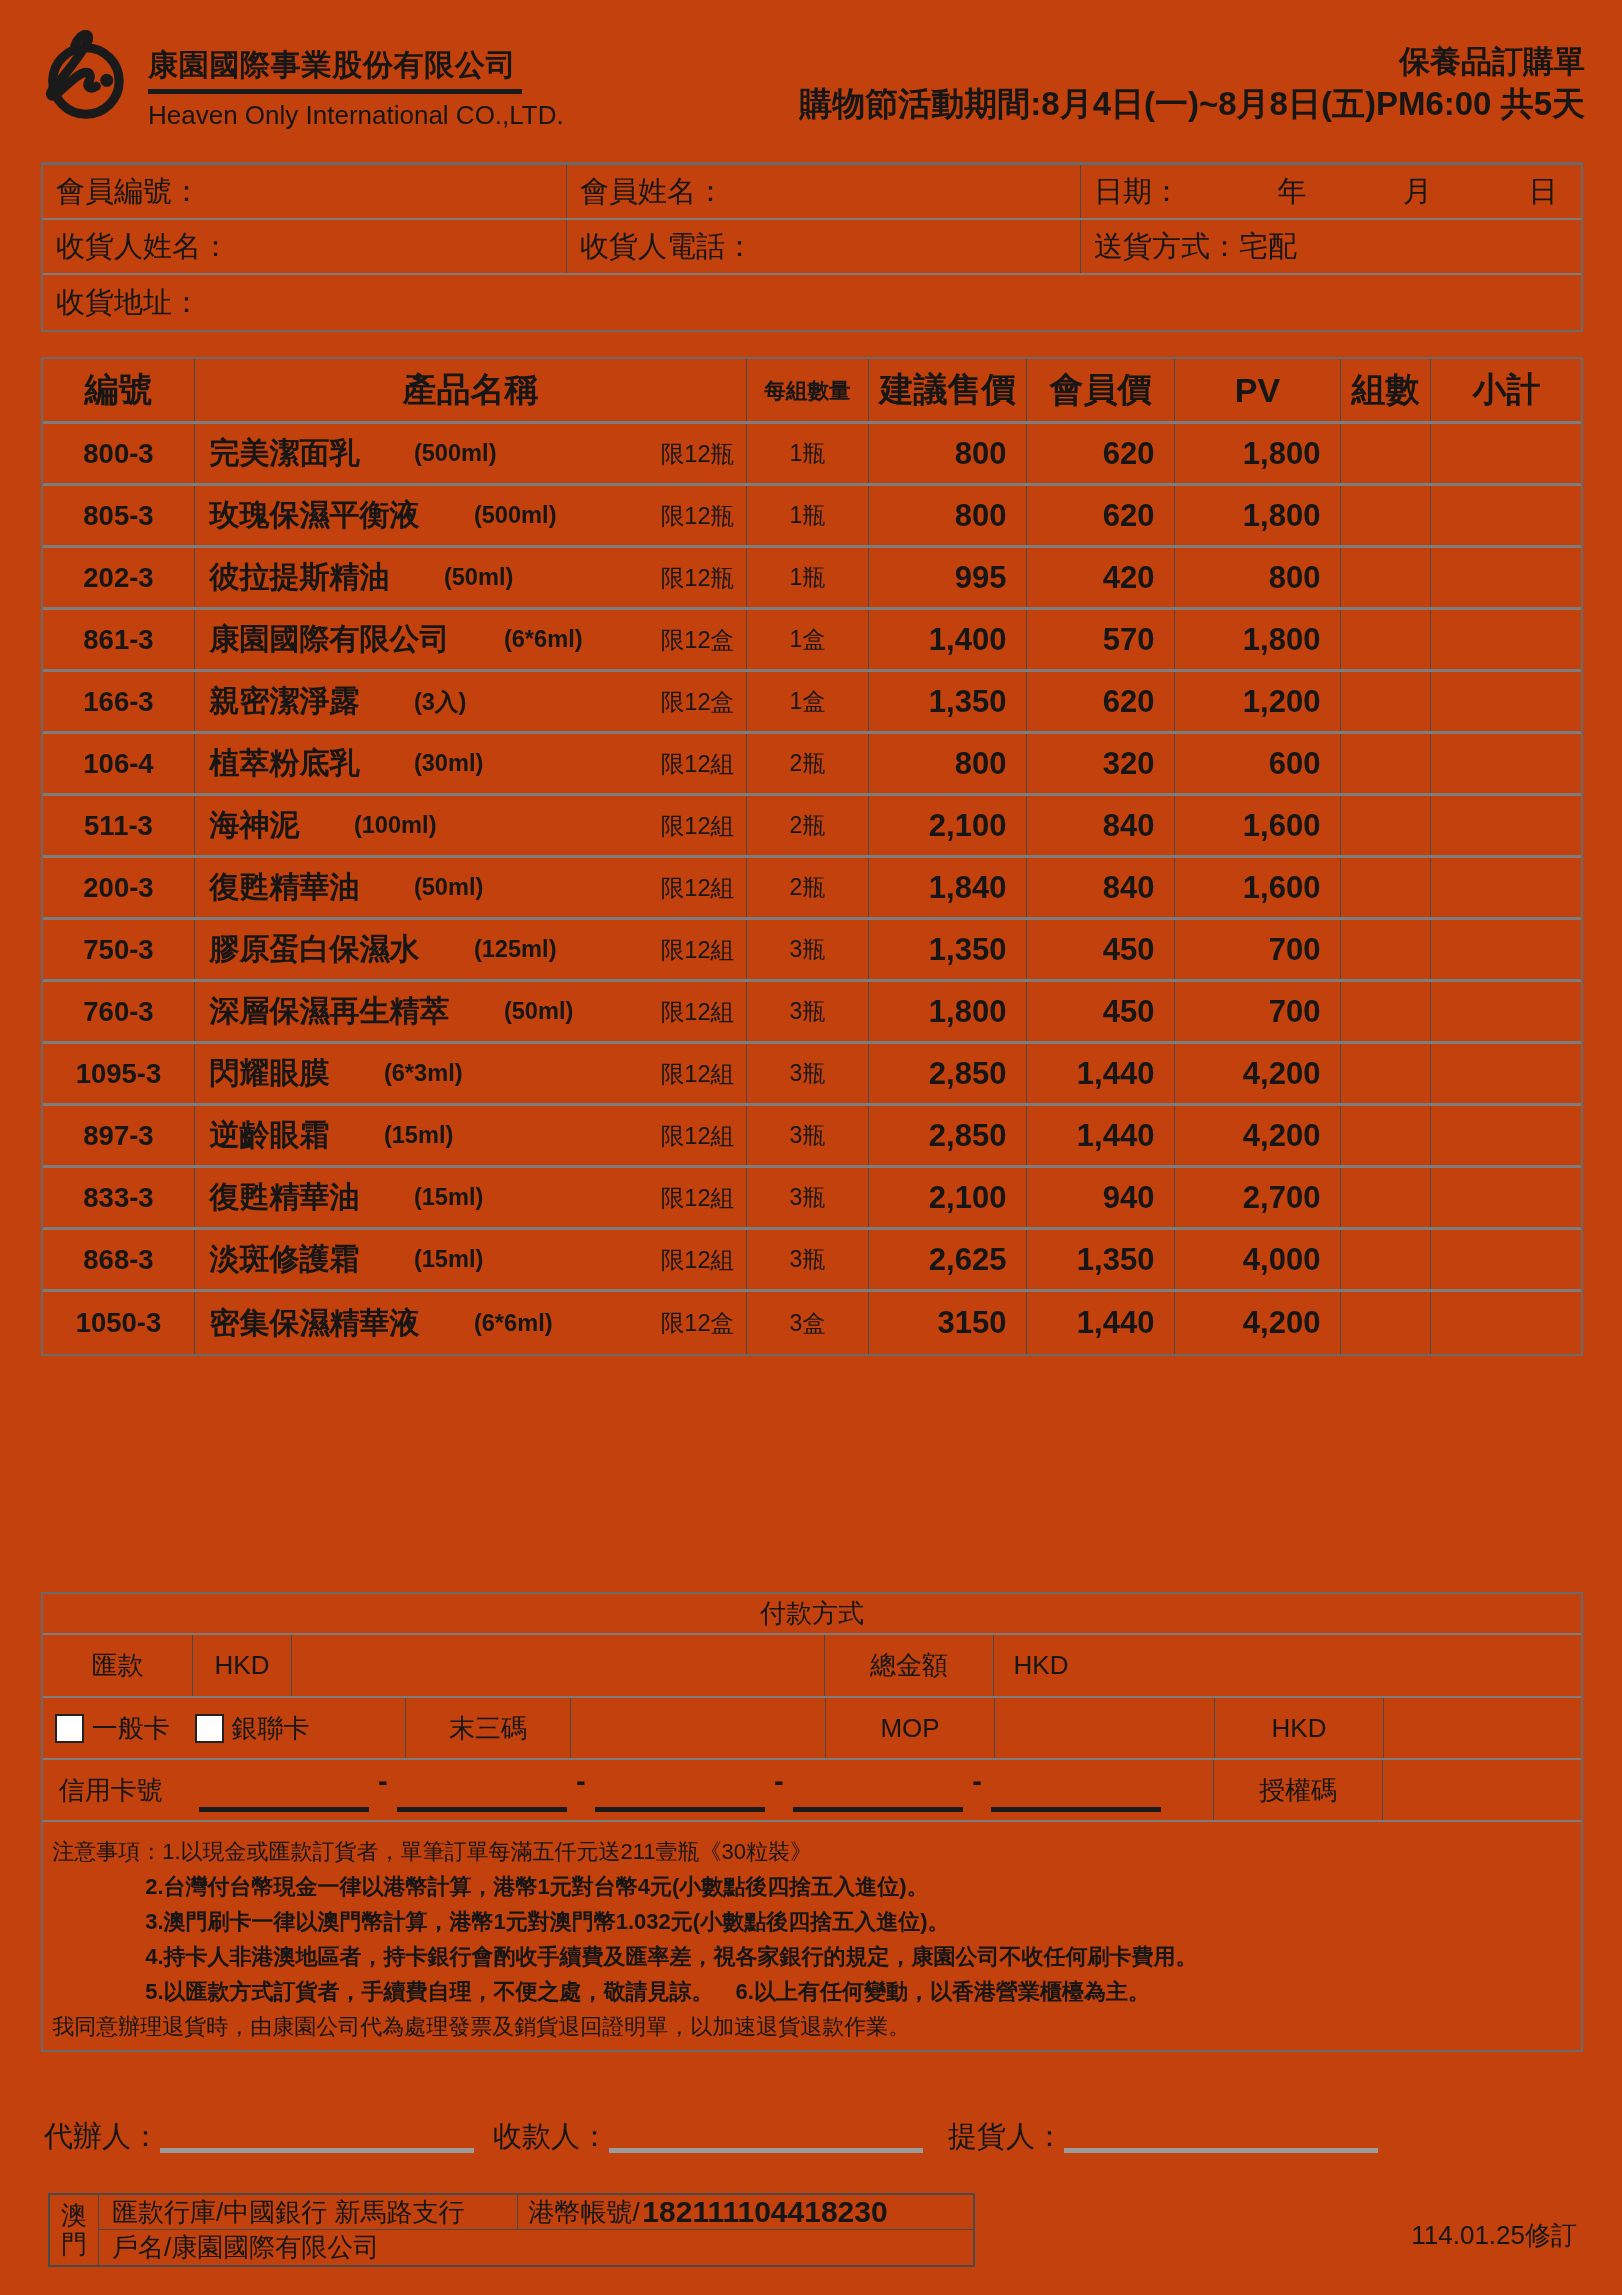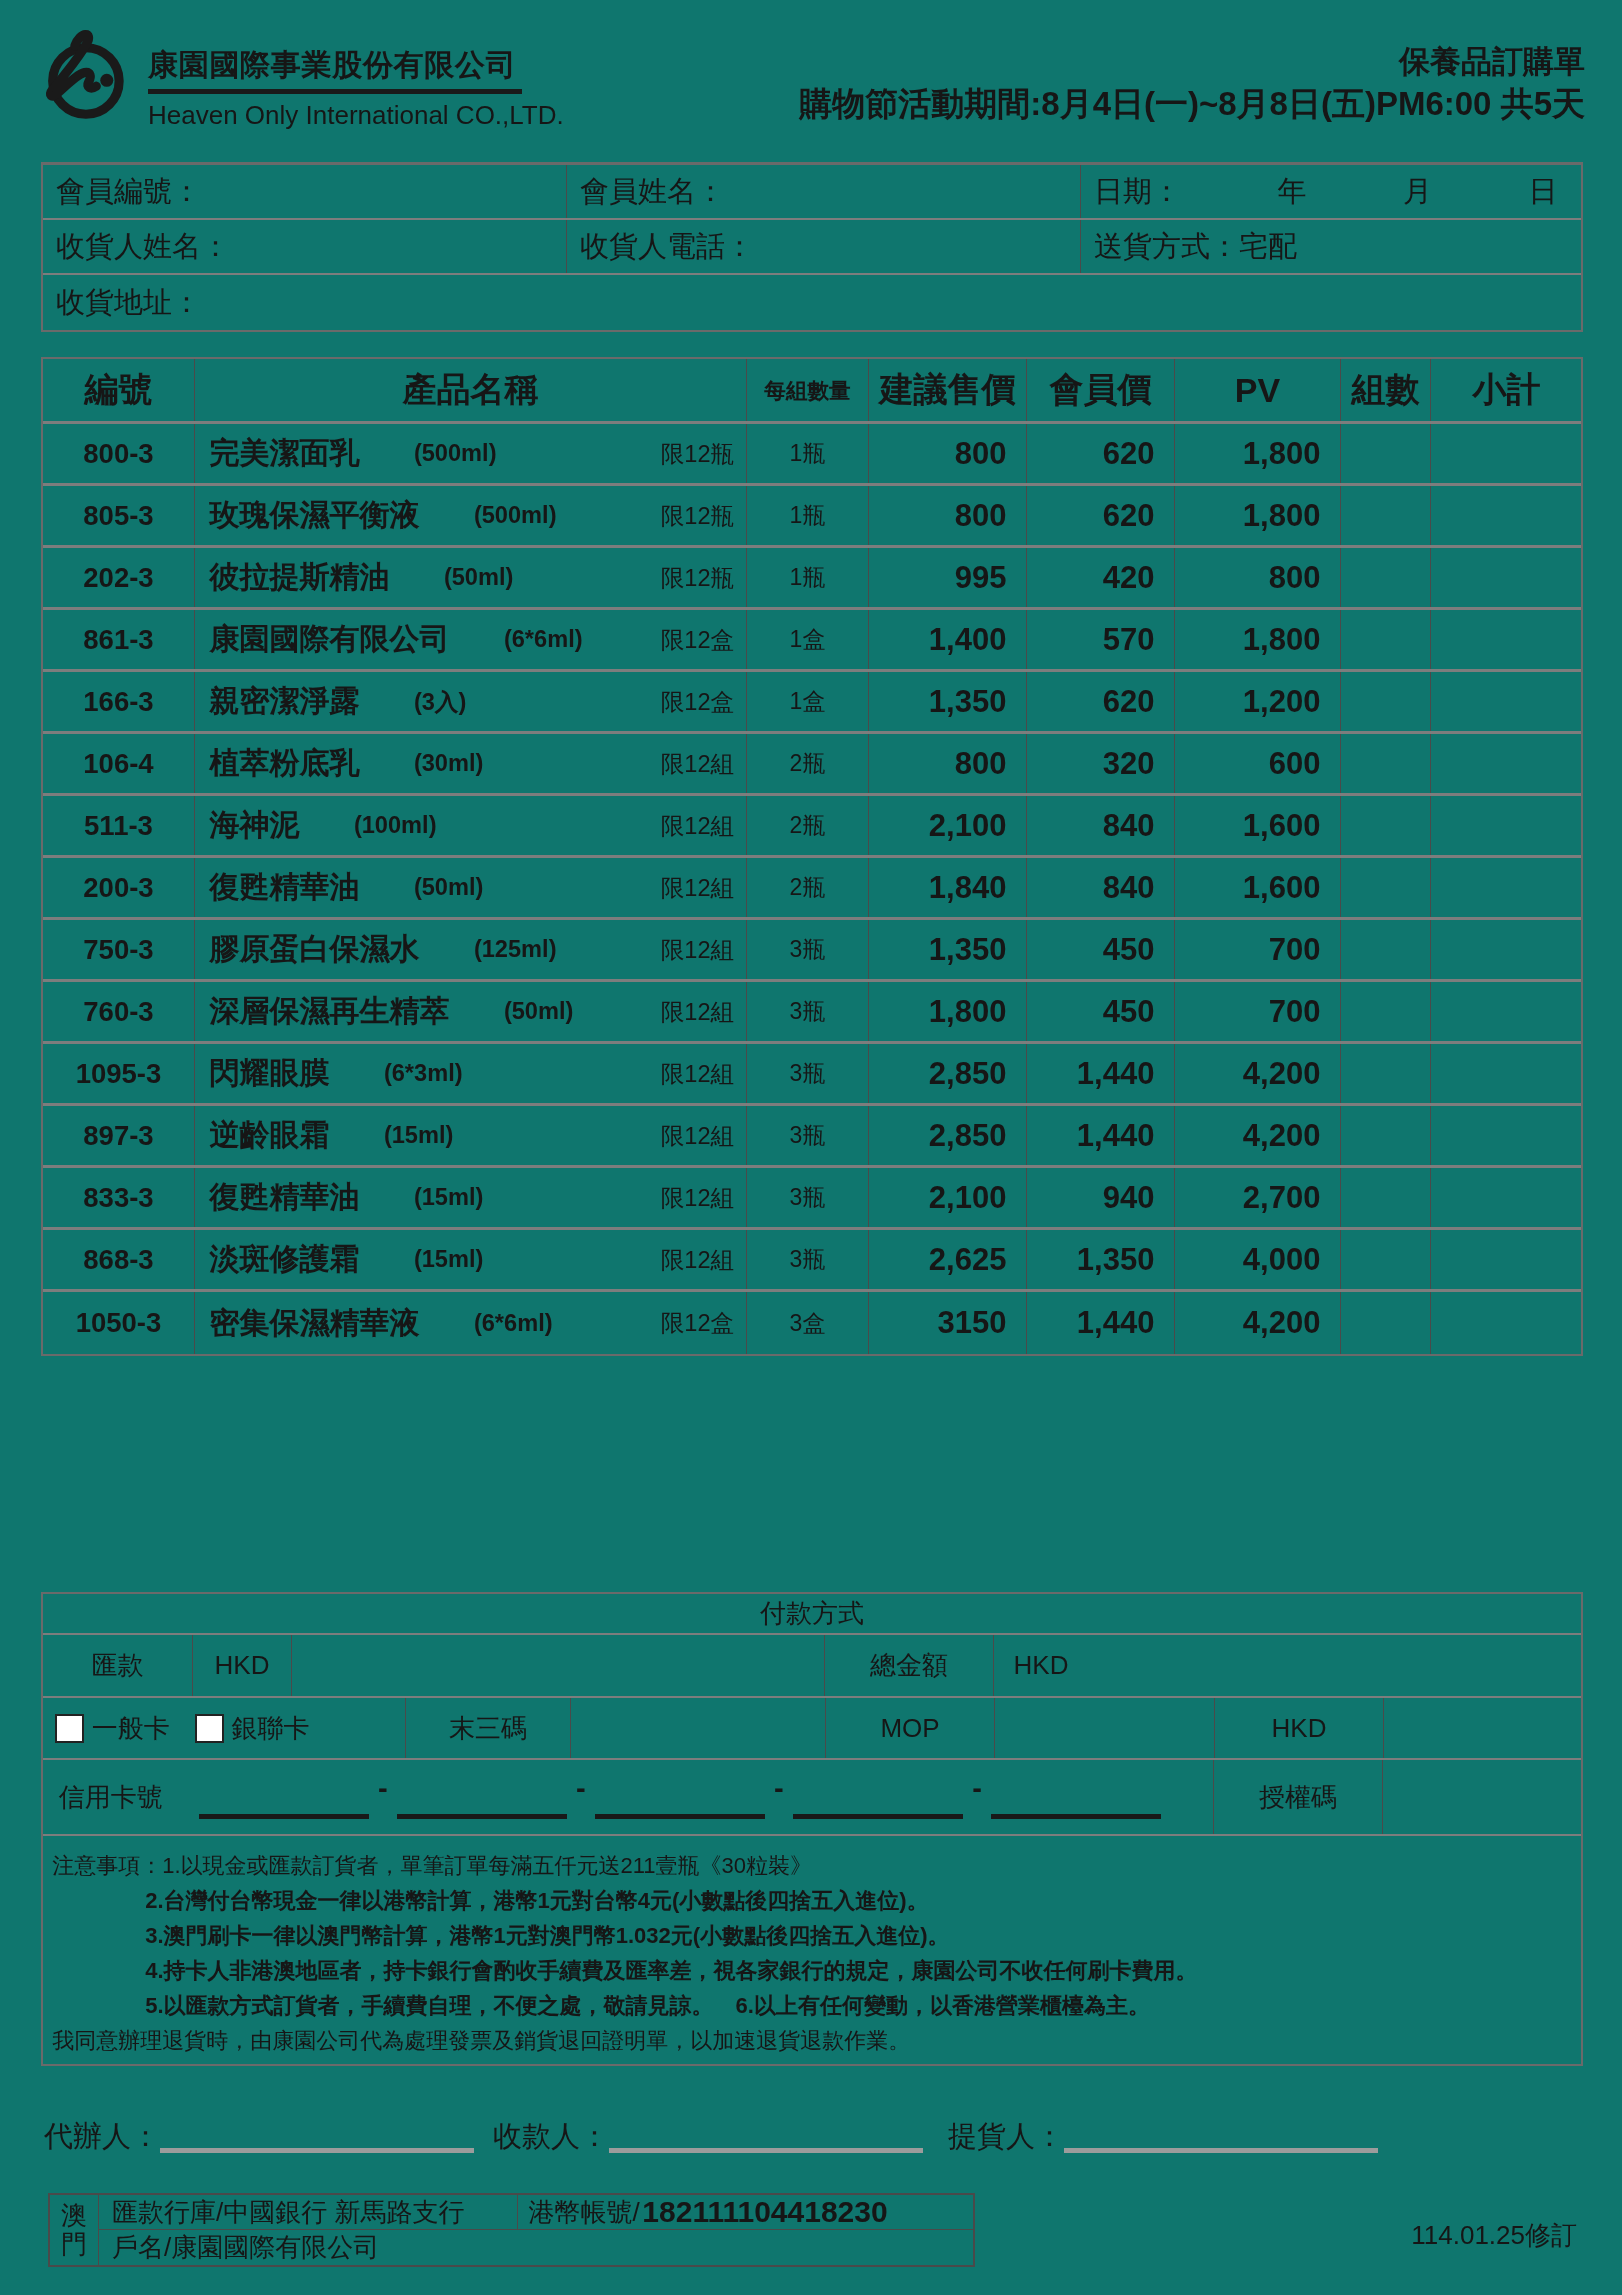--- a/index.html
+++ b/index.html
@@ -1,17 +1,17 @@
 <!DOCTYPE html>
 <html style="font-size:10.5px"><head>
 <meta charset="utf-8">
 <style>
   html,body{margin:0;padding:0;background:#e8e8e8;}
   .page{
-    position:relative;width:1623px;height:2295px;background:#0f766e;
+    position:relative;width:1623px;height:2295px;background:#c2410c;
     font-family:"Liberation Sans","DejaVu Sans",sans-serif;color:#161616;
     overflow:hidden;
   }
   
   .logo{position:absolute;left:39px;top:26px;width:101px;height:108px;}
   .company{position:absolute;left:148px;top:48px;width:374px;}
   .company-zh{font-size:30px;font-weight:600;letter-spacing:0.7px;line-height:34px;white-space:nowrap;}
   .company-rule{height:4.6px;background:#1a1a1a;margin-top:7.2px;}
   .company-en{font-size:26px;font-weight:400;margin-top:5.9px;white-space:nowrap;}
   .title-block{position:absolute;right:38px;top:43px;text-align:right;}
@@ -46,21 +46,21 @@
   .psize{font-weight:700;font-size:23.6px;margin-left:6.5px;white-space:nowrap;}
   .plimit{font-size:23.6px;margin-left:auto;white-space:nowrap;}
   .perset{justify-content:center;font-size:23px;}
   .pricecell{justify-content:flex-end;padding-right:19.6px;font-weight:700;font-size:31px;}
 
   
   .payment{position:absolute;left:41px;top:1592px;width:1542px;}
   .pay-title{height:39px;display:flex;align-items:center;justify-content:center;font-size:26px;border-bottom:2.6px solid #7d7d7d;}
   .rowB{grid-template-columns:150px 99px 533px 169px 587px;height:63px;border-bottom:2.6px solid #7d7d7d;}
   .rowC{grid-template-columns:363px 165px 255px 169px 220px 169px 198px;height:62px;border-bottom:2.6px solid #7d7d7d;}
-  .rowD{grid-template-columns:1171px 169px 198px;height:76px;border-bottom:2.6px solid #7d7d7d;}
+  .rowD{grid-template-columns:1171px 169px 198px;height:62px;border-bottom:2.6px solid #7d7d7d;}
   .payment .cell{font-size:26px;}
   .lead{justify-content:flex-start;padding-left:19.6px;}
   .cards{padding-left:11.8px;gap:7.9px;}
   .cbx{width:29px;height:29px;border:2px solid #222;box-sizing:border-box;flex:none;background:#fff;}
   .cardlabel{margin-right:17px;white-space:nowrap;}
   .cclabel{white-space:nowrap;padding-left:15.7px;font-size:26px;}
   .ccblanks{display:flex;flex:1;align-items:center;margin:0 52px 0 36px;}
   .ccblank{flex:1;height:38px;border-bottom:5.2px solid #191919;}
   .ccdash{font-weight:700;font-size:29px;padding:0 9.2px;transform:translateY(-9.2px);}
   .notes{padding:11.8px 10.5px 6.5px 9.2px;font-size:22px;line-height:35px;}

